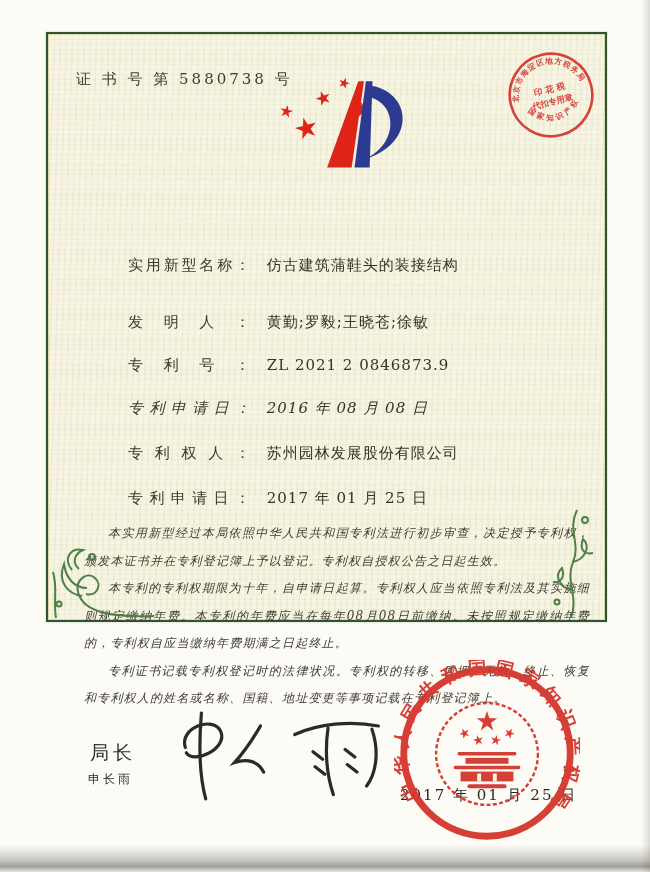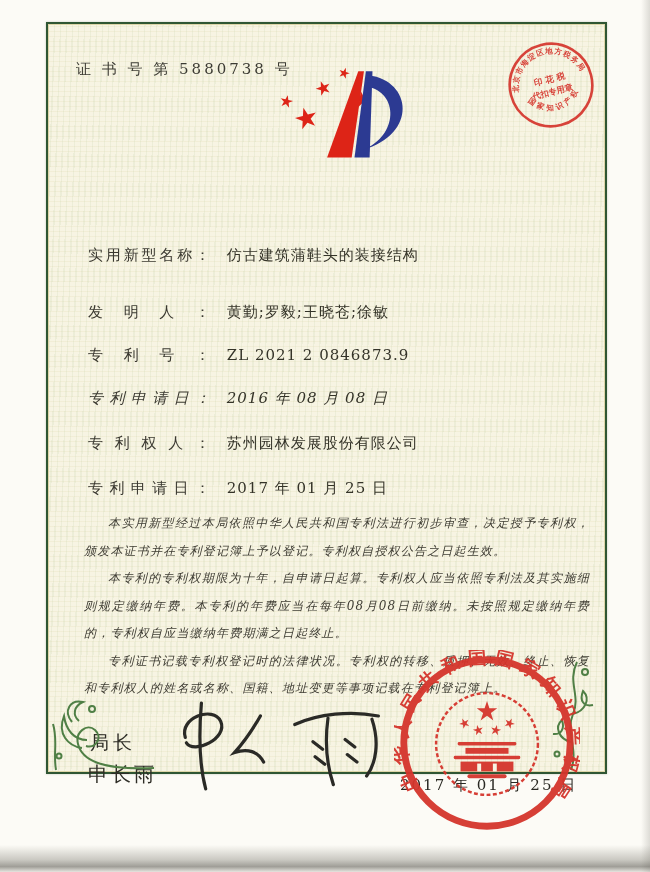--- a/index.html
+++ b/index.html
@@ -4,46 +4,46 @@
 <style>
   * { box-sizing: border-box; }
   html,body { margin:0; padding:0; background:#e9e9e5; }
   .scan {
     position:relative; width:650px; height:872px; margin:0 auto;
     background:#fcfbf6; overflow:hidden;
     font-family:"DejaVu Serif","Liberation Serif",serif;
     color:#34332c;
   }
   .paper {
-    position:absolute; left:46px; top:22px; width:561px; height:752px;
+    position:absolute; left:46px; top:32px; width:561px; height:590px;
     background-color:#f7f4e3;
     background-image:
       repeating-linear-gradient(92deg, rgba(166,190,140,.13) 0 1.5px, rgba(255,255,255,0) 1.5px 6px),
       repeating-linear-gradient(0deg, rgba(213,204,148,.16) 0 1px, rgba(255,255,255,0) 1px 5px);
     border:2px solid #2f5633;
     box-shadow: inset 0 0 0 1px #ddd6a8, 0 0 2px rgba(90,110,80,.35);
   }
   .cert-number { position:absolute; left:28px; top:36px; font-size:15px; letter-spacing:3px; color:#3c3b33; }
   .logo { position:absolute; left:218px; top:36px; width:160px; height:104px; }
   .tax-stamp { position:absolute; left:458px; top:16px; width:90px; height:90px; opacity:.92; }
   .title { position:absolute; left:0; top:138px; width:100%; text-align:center;
            font-size:34px; font-weight:bold; letter-spacing:10px; color:#211f1a; }
   .fields { position:absolute; left:40px; top:222px; width:500px; font-size:15px; }
   .field-row { position:absolute; left:0; white-space:nowrap; }
-  .field-label { display:inline-block; width:122px; text-align:justify; text-align-last:justify; color:#3a3830; }
+  .field-label { display:inline-block; width:122px; text-align:justify; text-align-last:justify; color:#3a3830;margin-left:40px; }
   .field-value { margin-left:12px; color:#343328; letter-spacing:1px; }
   .row-0 { top:0; } .row-1 { top:57px; } .row-2 { top:100px; }
   .row-3 { top:143px;font-style:italic; } .row-4 { top:188px; } .row-5 { top:233px; }
   .body-text { position:absolute; left:36px; top:486px; width:506px;
                font-size:12px; line-height:27.5px; font-style:italic;
                letter-spacing:1.2px; color:#3e3c33; text-align:justify; }
   .body-text p { margin:0; text-indent:2em; }
   .sign-title { position:absolute; left:42px; top:706px; font-size:19px; letter-spacing:4px;
                 font-family:"DejaVu Sans","Liberation Sans",sans-serif; color:#2e2d26; }
-  .sign-name  { position:absolute; left:40px; top:737px; font-size:20px; letter-spacing:3px;
+  .sign-name  { position:absolute; left:40px; top:737px; font-size:12px; letter-spacing:3px;
                 font-family:"DejaVu Sans","Liberation Sans",sans-serif; color:#2e2d26;text-align:right; }
   .signature { position:absolute; left:118px; top:668px; width:236px; height:108px; }
   .office-seal { position:absolute; left:346px; top:626px; width:186px; height:186px; z-index:3; opacity:.95; }
   .seal-date { position:absolute; left:352px; top:752px; z-index:2; font-size:15px;
                letter-spacing:2px; color:#2a2923; white-space:nowrap; }
   .footer { position:absolute; left:0; top:780px; width:100%; text-align:center;
             font-size:13.5px; letter-spacing:2px; color:#3a392f; }
   .flourish-bl { position:absolute; left:-6px; bottom:-2px; width:116px; height:78px; }
   .flourish-br { position:absolute; right:2px; bottom:0; width:62px; height:122px; }
   .shadow-bottom { position:absolute; left:0; right:0; bottom:0; height:27px; z-index:9;

